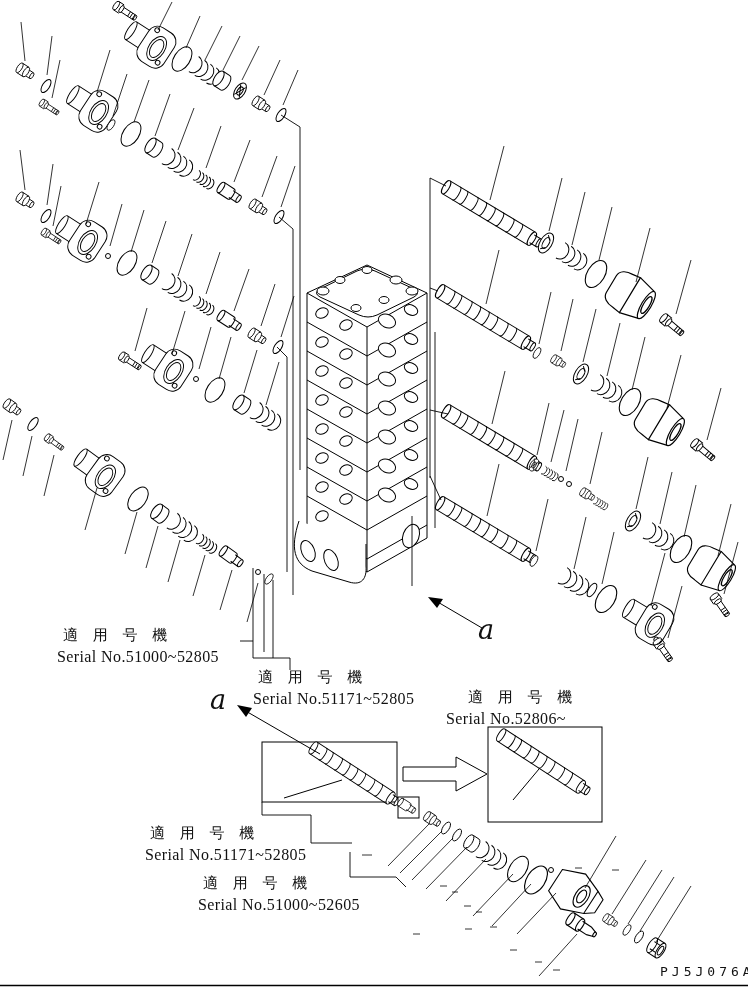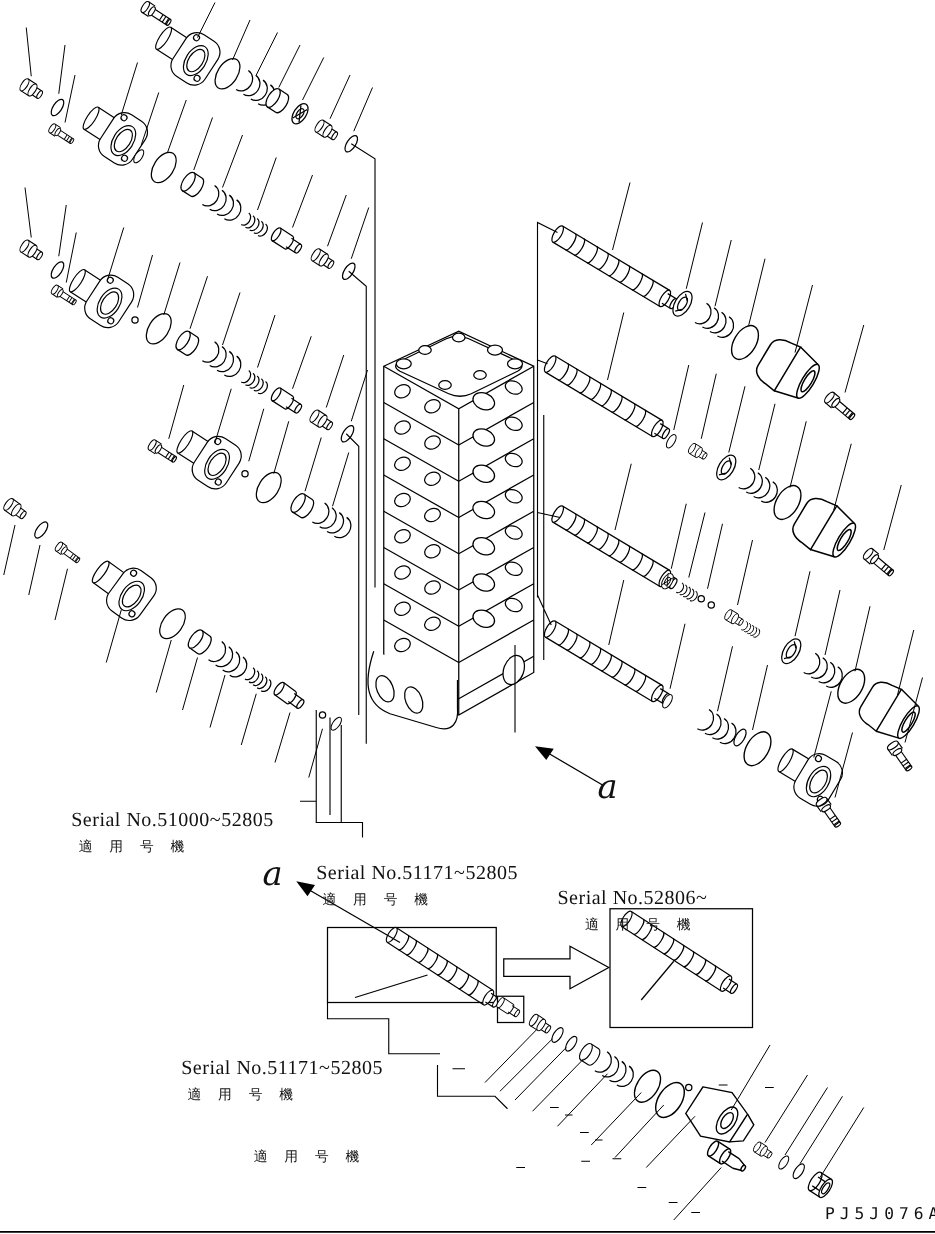--- a/index.html
+++ b/index.html
@@ -1,20 +1,20 @@
 <!DOCTYPE html>
 <html><head>
 <meta charset="utf-8">
 <style>
   html,body{margin:0;padding:0;background:#fff;}
   #stage{position:relative;width:748px;height:987px;background:#fff;overflow:hidden;
          font-family:"DejaVu Sans",sans-serif;color:#111;}
   #stage svg{position:absolute;left:0;top:0;}
   .lbl{position:absolute;white-space:nowrap;color:#111;}
-  .jp{font-family:"DejaVu Sans",sans-serif;font-size:11px;letter-spacing:5px;margin-top:44px;}
+  .jp{font-family:"DejaVu Sans",sans-serif;font-size:15px;letter-spacing:5px;}
   .ser{font-family:Liberation Serif, serif;font-size:16px;letter-spacing:.4px;}
   .amark{font-family:"DejaVu Serif",serif;font-style:italic;font-size:27px;}
   .code{font-family:"DejaVu Sans Mono",monospace;font-size:13px;letter-spacing:4px;}
 </style>
 </head>
 <body>
 
 <div id="stage">
 
 <svg width="748" height="987" viewBox="0 0 748 987">
@@ -344,18 +344,19 @@
   <div class="lbl jp" style="left:258px;top:668px;">適 用 号 機</div>
   <div class="lbl ser" style="left:253px;top:690px;">Serial No.51171~52805</div>
 
   <div class="lbl jp" style="left:468px;top:688px;">適 用 号 機</div>
   <div class="lbl ser" style="left:446px;top:710px;">Serial No.52806~</div>
 
   <div class="lbl jp" style="left:150px;top:824px;">適 用 号 機</div>
   <div class="lbl ser" style="left:145px;top:846px;">Serial No.51171~52805</div>
 
   <div class="lbl jp" style="left:203px;top:874px;">適 用 号 機</div>
+  <div class="lbl ser" style="left:198px;top:896px;">Serial No.51000~52605</div>
 
   <div class="lbl amark" style="left:478px;top:614px;">a</div>
   <div class="lbl amark" style="left:210px;top:684px;">a</div>
 
   <div class="lbl code" style="left:660px;top:964px;">PJ5J076A</div>
 </div>
 
 </body></html>

